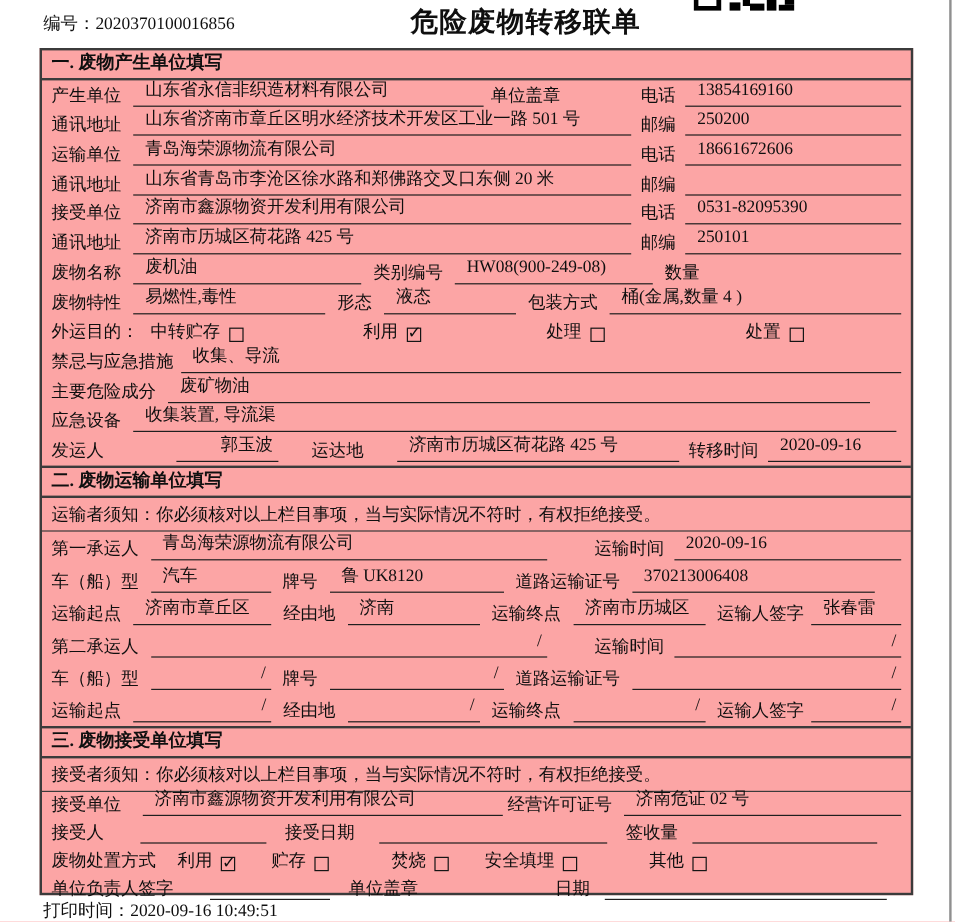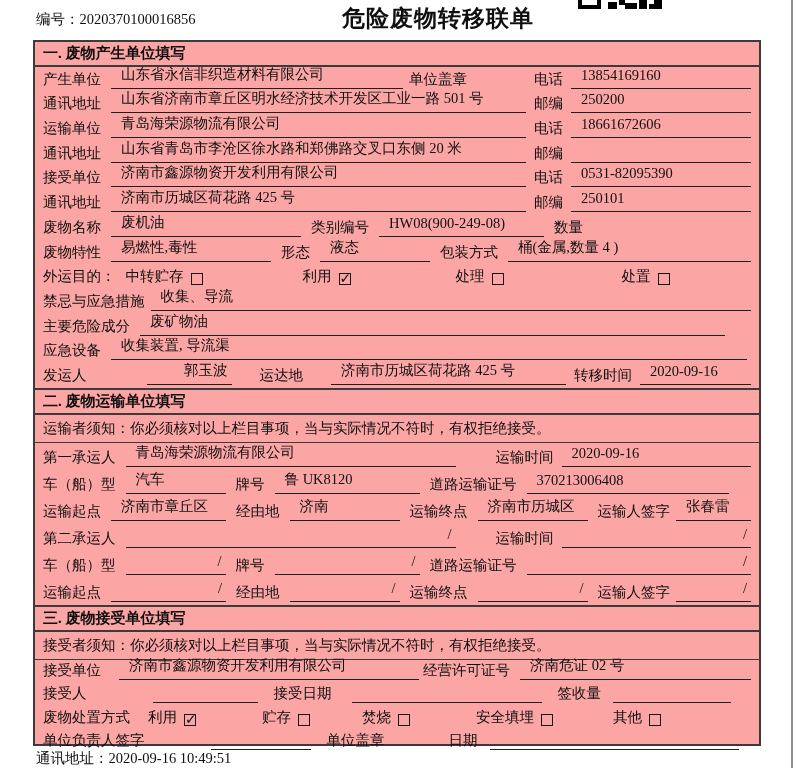--- a/index.html
+++ b/index.html
@@ -37,22 +37,22 @@
     margin-left:7px;position:relative;top:-1px;}
   .ck[data-checked="true"]::after{content:"✓";position:absolute;left:0px;top:-4px;
     font-size:14px;font-weight:700;font-family:"DejaVu Sans",sans-serif;}
   .footer{position:absolute;left:36px;top:749px;white-space:nowrap;}
   .w85{width:85px}.w100{width:100px}.w105{width:105px}.w110{width:110px}.w115{width:115px}
   .w145{width:145px}.w160{width:160px}.w165{width:165px}.w180{width:180px}
   .w190{width:190px}.w235{width:235px}.w292{width:292px}.w300{width:300px}.w330{width:330px}
   .ml4{margin-left:4px}.ml6{margin-left:6px}.ml8{margin-left:8px}.ml10{margin-left:10px}
   .ml12{margin-left:12px}.ml14{margin-left:10px}.ml16{margin-left:16px}.ml18{margin-left:18px}
   .ml20{margin-left:20px}.ml28{margin-left:28px}.ml30{margin-left:40px}
-  .ml50{margin-left:66px}.ml52{margin-left:52px}.ml60{margin-left:60px}.ml100{margin-left:100px}
-  .ml105{margin-left:105px}.ml118{margin-left:118px}.ml125{margin-left:64px}
+  .ml50{margin-left:30px}.ml52{margin-left:52px}.ml60{margin-left:60px}.ml100{margin-left:100px}
+  .ml105{margin-left:105px}.ml118{margin-left:118px}.ml125{margin-left:114px}
   .mr4{margin-right:4px}.mr8{margin-right:8px}.mr12{margin-right:12px}
   .mr20{margin-right:20px}.mr22{margin-right:22px}.mr26{margin-right:26px}
   .mla{margin-left:auto}
 </style>
 </head>
 <body>
 
 <div class="page-edge"></div>
 
 <svg class="qr-frag" viewBox="0 0 84 9" xmlns="http://www.w3.org/2000/svg">
@@ -288,13 +288,13 @@
     <div class="row">
       <span class="lbl">单位负责人签字</span>
       <span class="fld w100 ml50"></span>
       <span class="lbl ml16">单位盖章</span>
       <span class="lbl ml125">日期</span>
       <span class="fld grow ml12 mr12"></span>
     </div>
   </div>
 </div>
 
-<div class="footer"><span>通讯地址：</span><span>2020-09-16 10:49:51</span></div>
+<div class="footer"><span>打印时间：</span><span>2020-09-16 10:49:51</span></div>
 
 </body></html>

